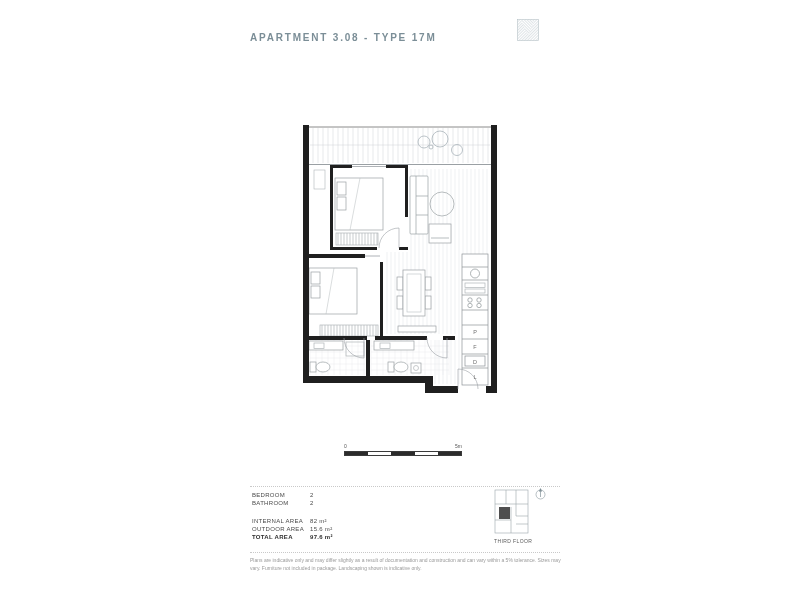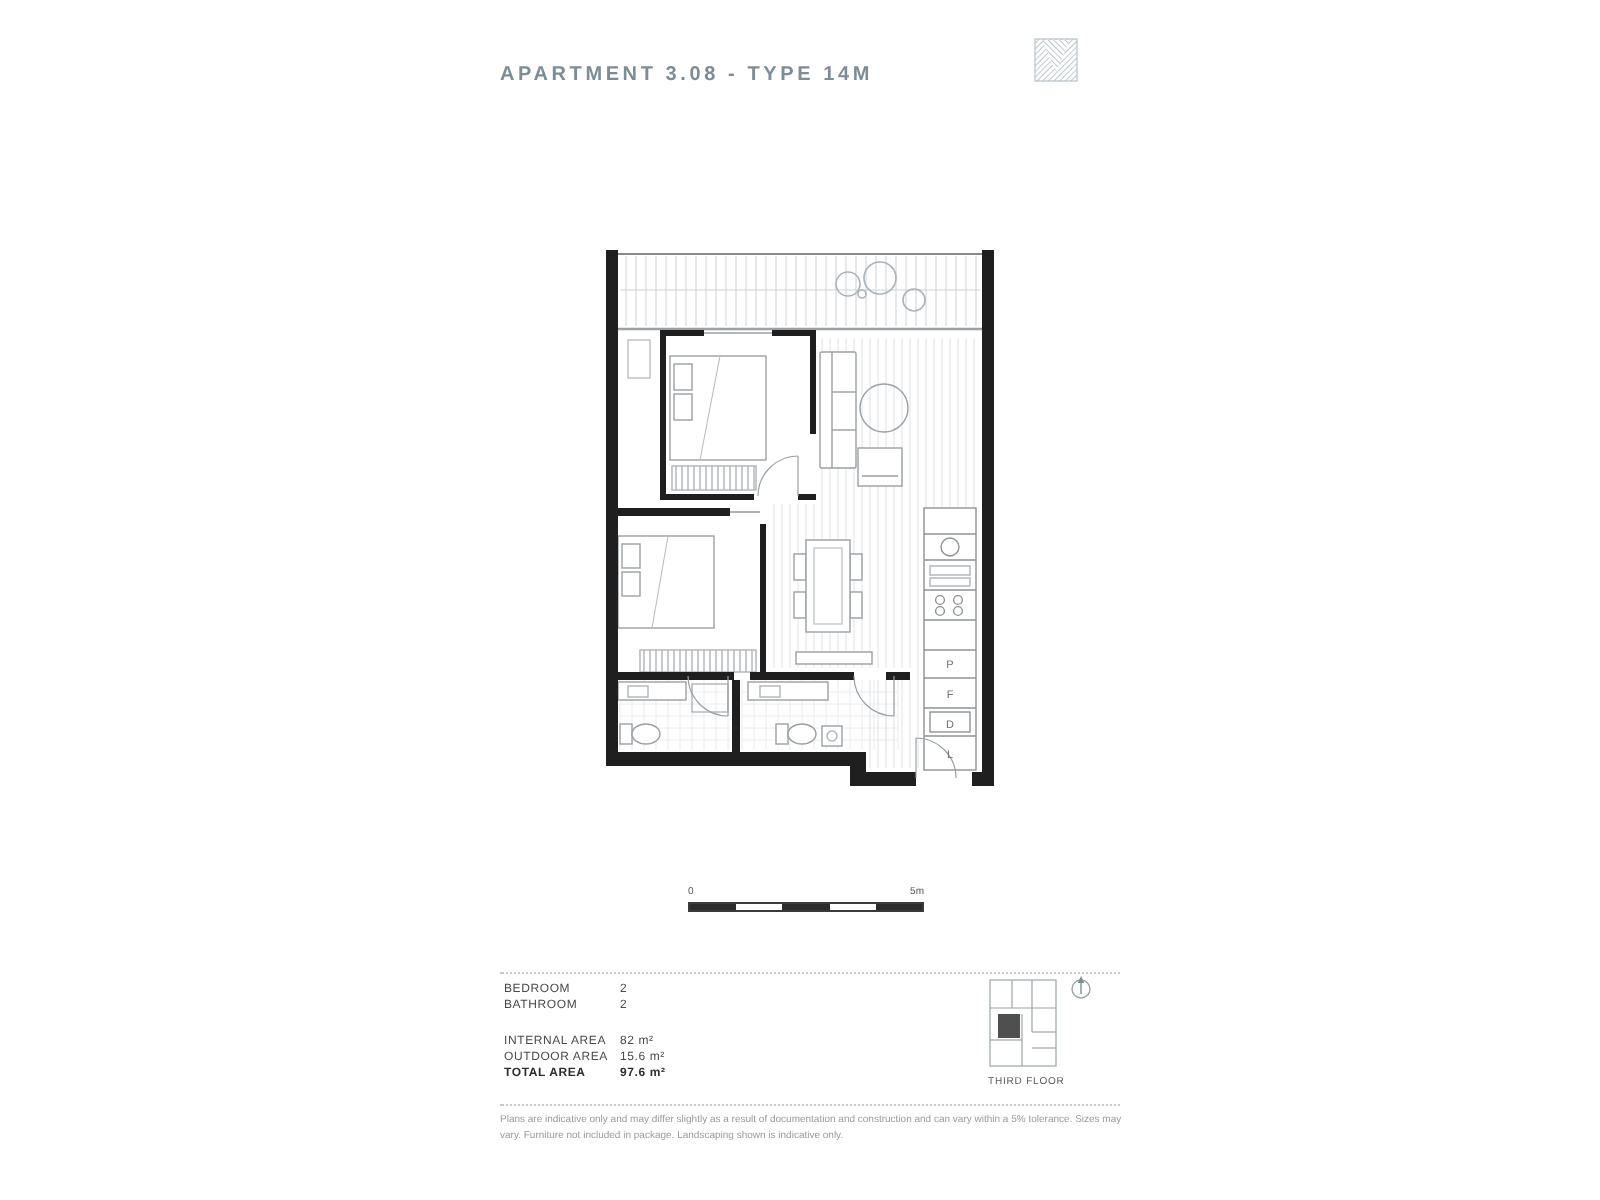--- a/index.html
+++ b/index.html
@@ -36,21 +36,21 @@
   .disclaimer { position:absolute; left:250px; top:557px; width:312px; font-size:5px;
                 line-height:1.5; color:#9a9a9a; }
 
   svg text { font-family:"Liberation Sans", sans-serif; }
 </style>
 </head>
 <body>
 
 <div class="page">
 
-  <div class="title">APARTMENT 3.08 - TYPE 14M</div>
+  <div class="title">APARTMENT 3.08 - TYPE 17M</div>
 
   <svg class="logo" viewBox="0 0 22 22">
     <defs>
       <pattern id="hatchA" width="2" height="2" patternTransform="rotate(45)" patternUnits="userSpaceOnUse">
         <line x1="0" y1="0" x2="0" y2="2" stroke="#a3b2b9" stroke-width="0.7"></line>
       </pattern>
       <pattern id="hatchB" width="2" height="2" patternTransform="rotate(-45)" patternUnits="userSpaceOnUse">
         <line x1="0" y1="0" x2="0" y2="2" stroke="#a3b2b9" stroke-width="0.7"></line>
       </pattern>
     </defs>

